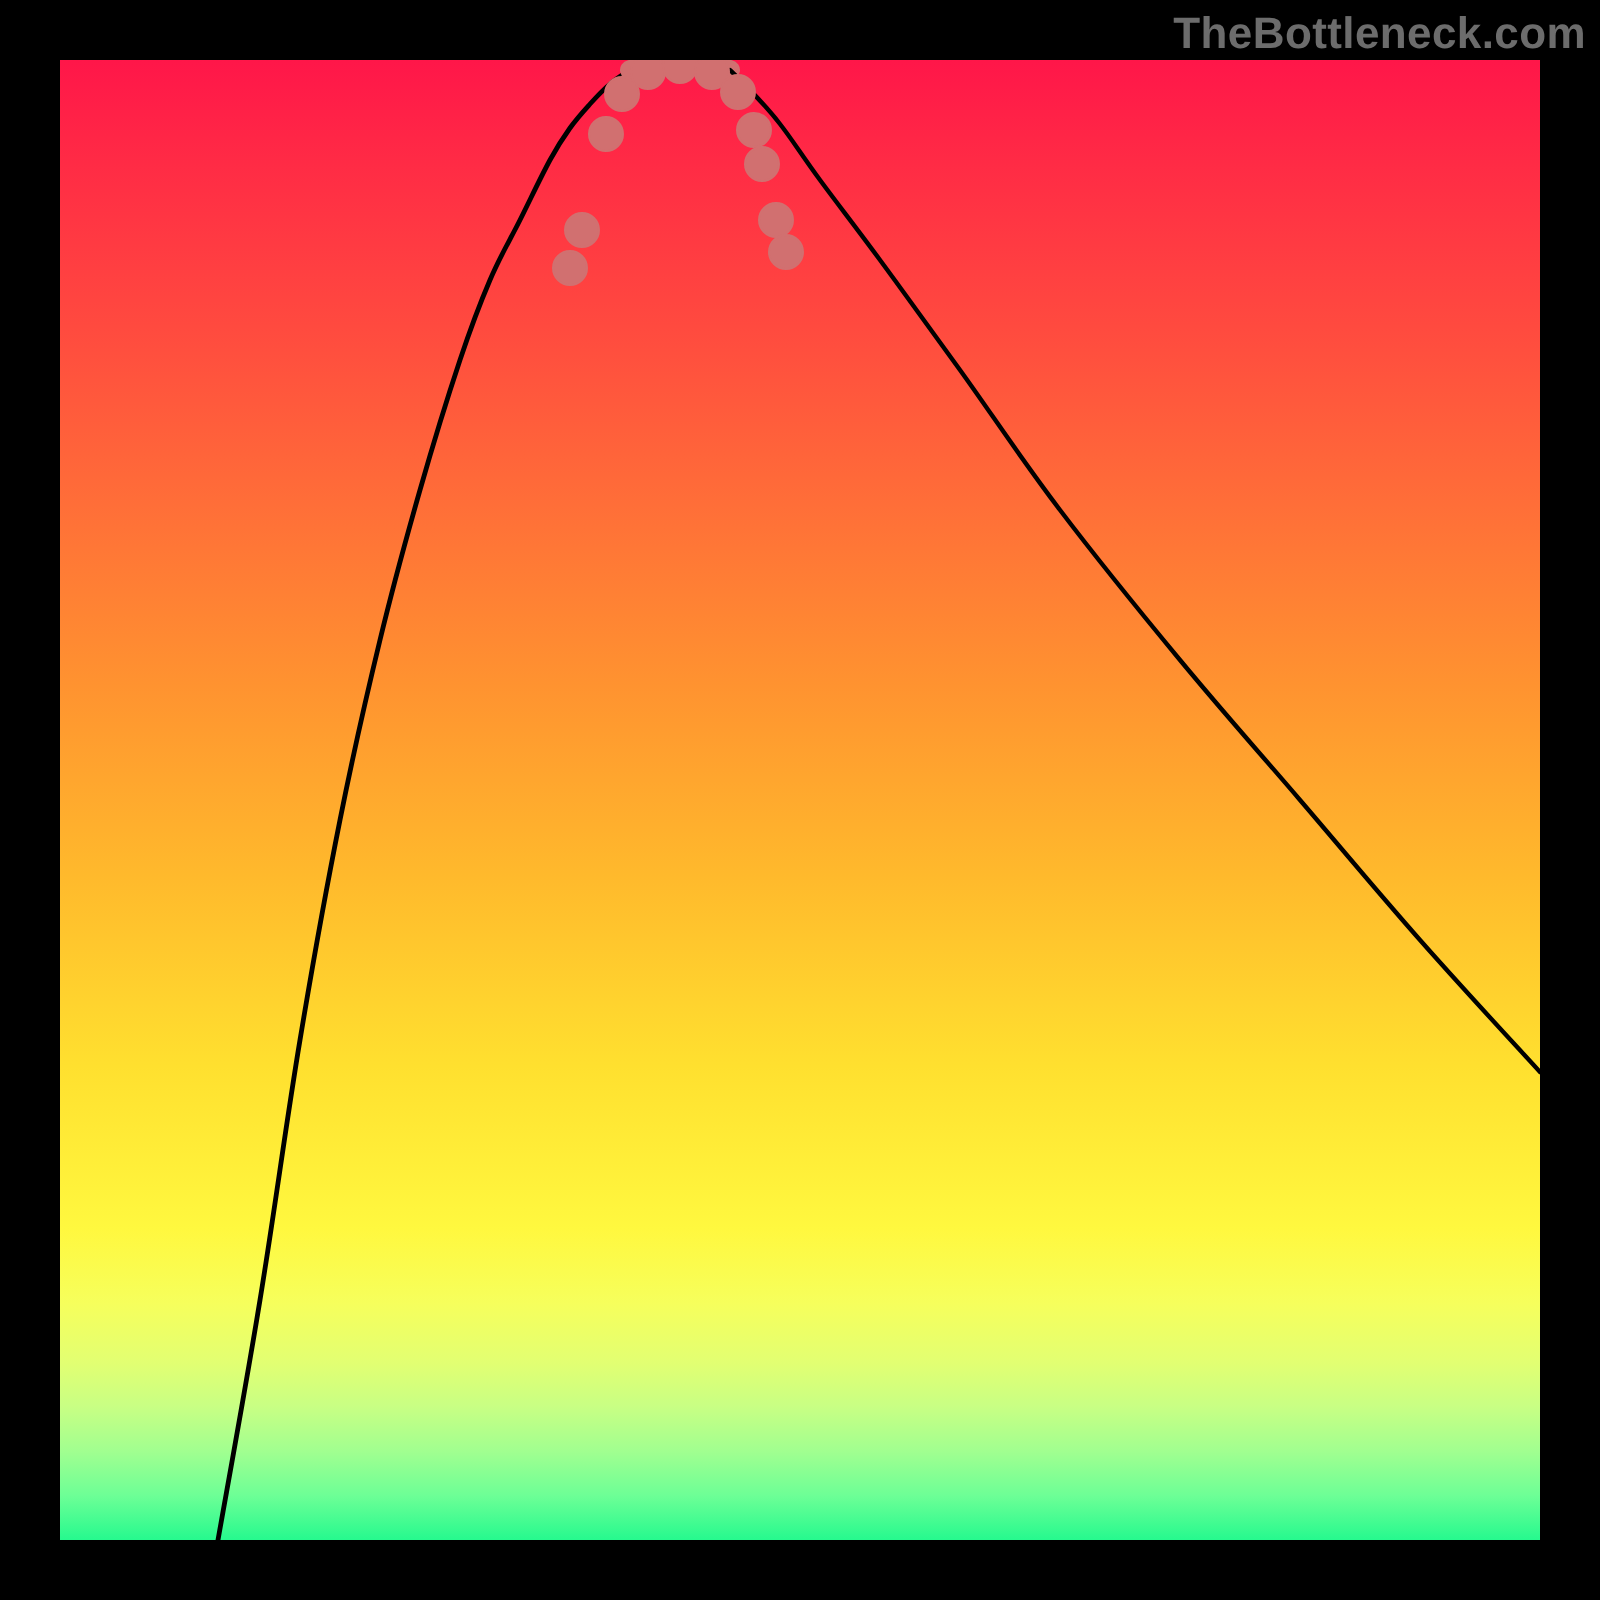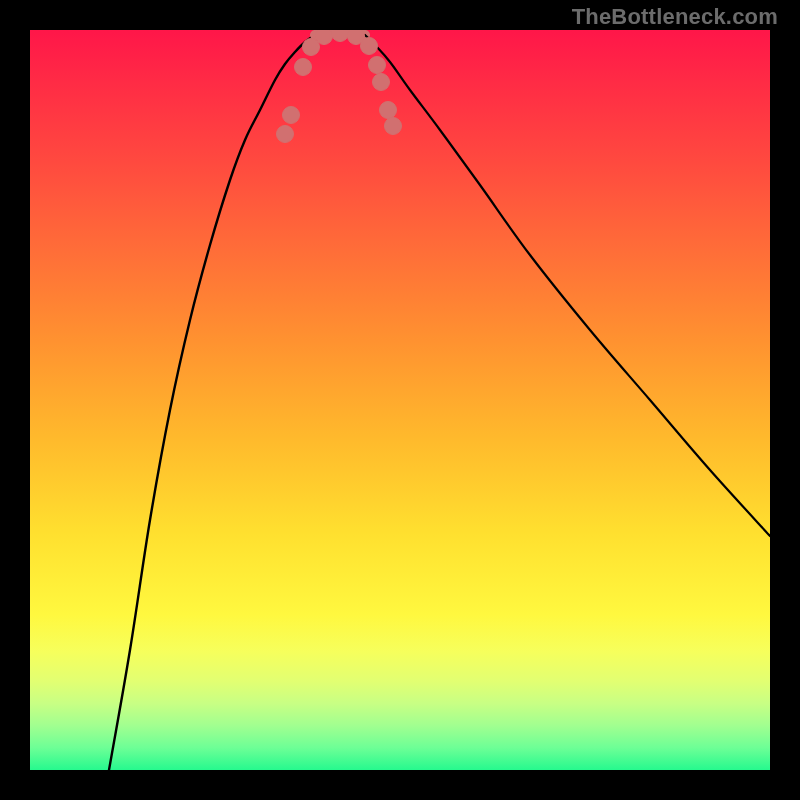--- a/index.html
+++ b/index.html
@@ -44,21 +44,21 @@
       #26f98e 100%
     );
   }
   .curves {
     position: absolute;
     inset: 0;
   }
   .attribution {
     position: absolute;
     top: 4px;
-    right: 22px;
+    right: 7px;
     font-family: Arial, Helvetica, sans-serif;
     font-size: 22px;
     font-weight: bold;
     color: #6c6c6c;
     letter-spacing: 0.2px;
     user-select: none;
   }
 </style>
 </head>
 <body>

